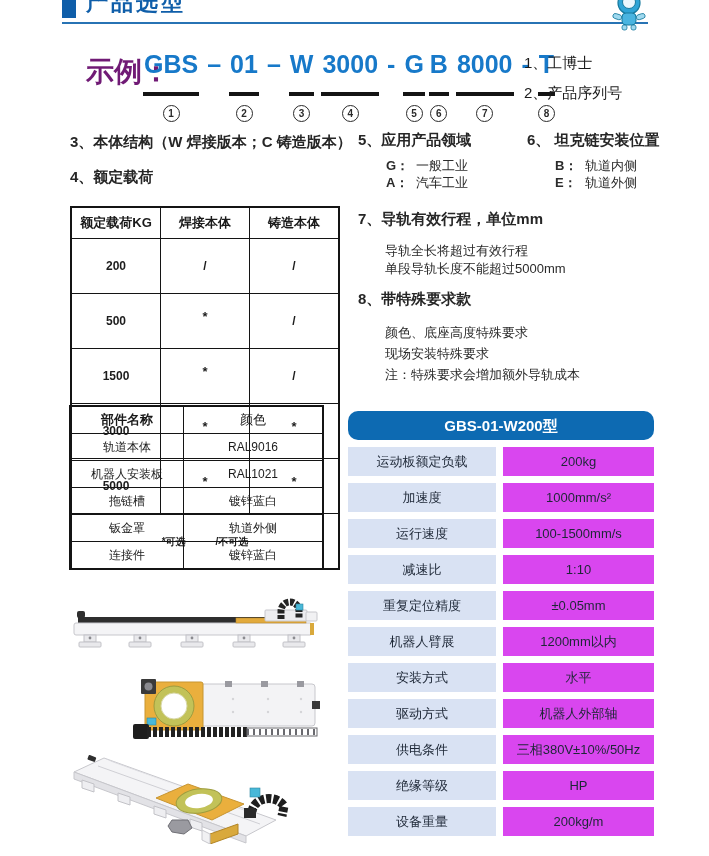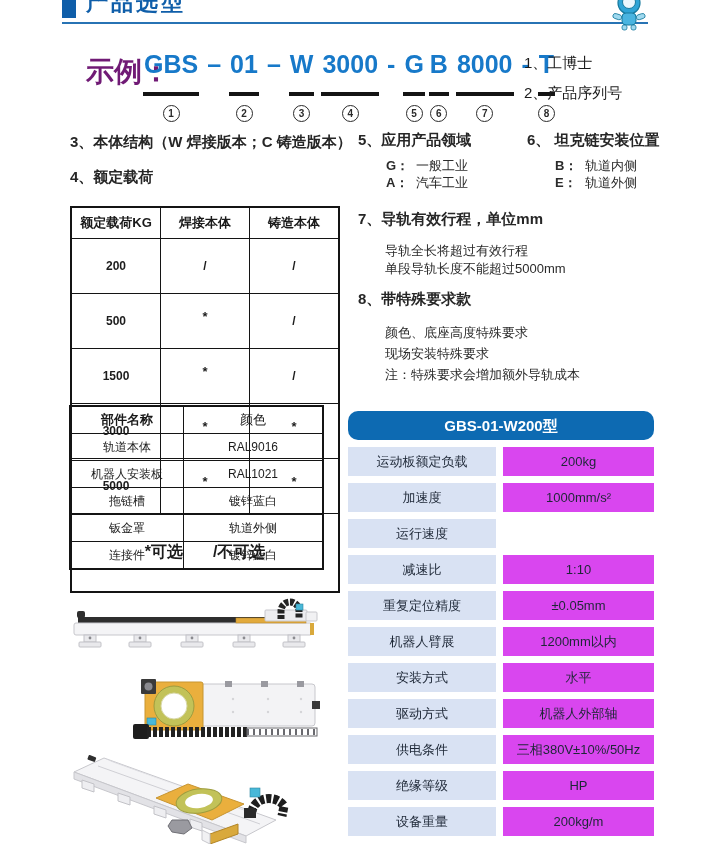--- a/index.html
+++ b/index.html
@@ -29,21 +29,21 @@
   .h-s3{position:absolute;left:70px;top:133px;}
   .h-s4{position:absolute;left:70px;top:168px;}
 
   
   .load-table{position:absolute;left:70px;top:206px;border-collapse:collapse;table-layout:fixed;}
   .load-table,.load-table th,.load-table td{border:1px solid #141414;}
   .load-table{border:2px solid #141414;}
   .load-table th{width:80px;height:22px;font-size:13px;font-weight:bold;text-align:center;padding:4px;}
   .load-table td{height:22px;font-size:12px;font-weight:600;text-align:center;padding:16px;color:#1c1c1c;}
   .load-table .star{font-size:13px;vertical-align:top;line-height:14px;}
-  .load-footer-cell span{display:inline-block;margin:12px 15px;font-size:16px;font-weight:600;}
+  .load-footer-cell span{display:inline-block;margin:0 15px;font-size:10px;font-weight:600;}
 
   
   .sec{position:absolute;}
   .sec .items{margin:7px 0 0 28px;font-size:13px;color:#2b2b2b;}
   .sec .items .row{line-height:17px;display:flex;white-space:nowrap;}
   .sec .items .key{width:30px;font-weight:600;}
   .sec .notes{margin:13px 0 0 27px;font-size:13px;color:#2b2b2b;}
   .s7 .notes div{line-height:18px;white-space:nowrap;}
   .s8 .notes div{line-height:21px;white-space:nowrap;}
   .s5{left:358px;top:131px;}
@@ -270,20 +270,21 @@
         <div class="spec-row">
           <div class="spec-label">运动板额定负载</div>
           <div class="spec-value">200kg</div>
         </div>
         <div class="spec-row">
           <div class="spec-label">加速度</div>
           <div class="spec-value">1000mm/s²</div>
         </div>
         <div class="spec-row">
           <div class="spec-label">运行速度</div>
+          <div class="spec-value">100-1500mm/s</div>
         </div>
         <div class="spec-row">
           <div class="spec-label">减速比</div>
           <div class="spec-value">1:10</div>
         </div>
         <div class="spec-row">
           <div class="spec-label">重复定位精度</div>
           <div class="spec-value">±0.05mm</div>
         </div>
         <div class="spec-row">

